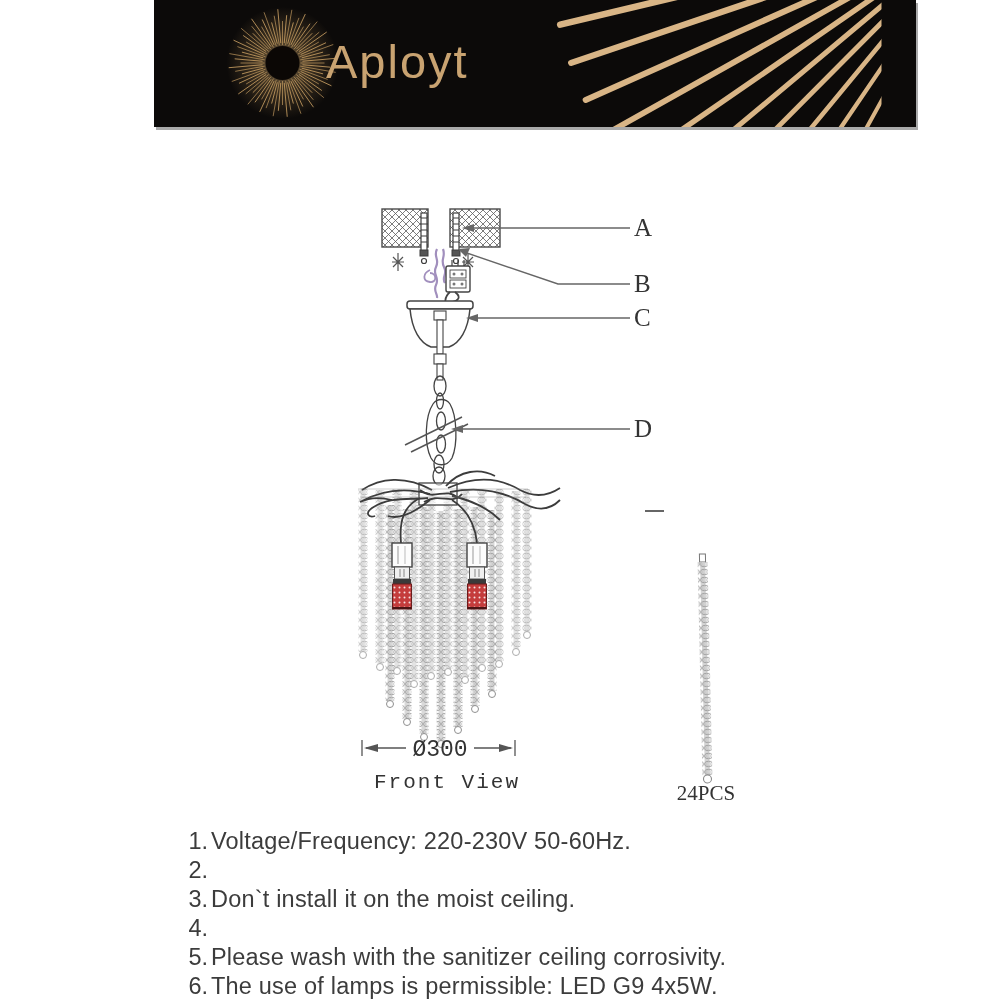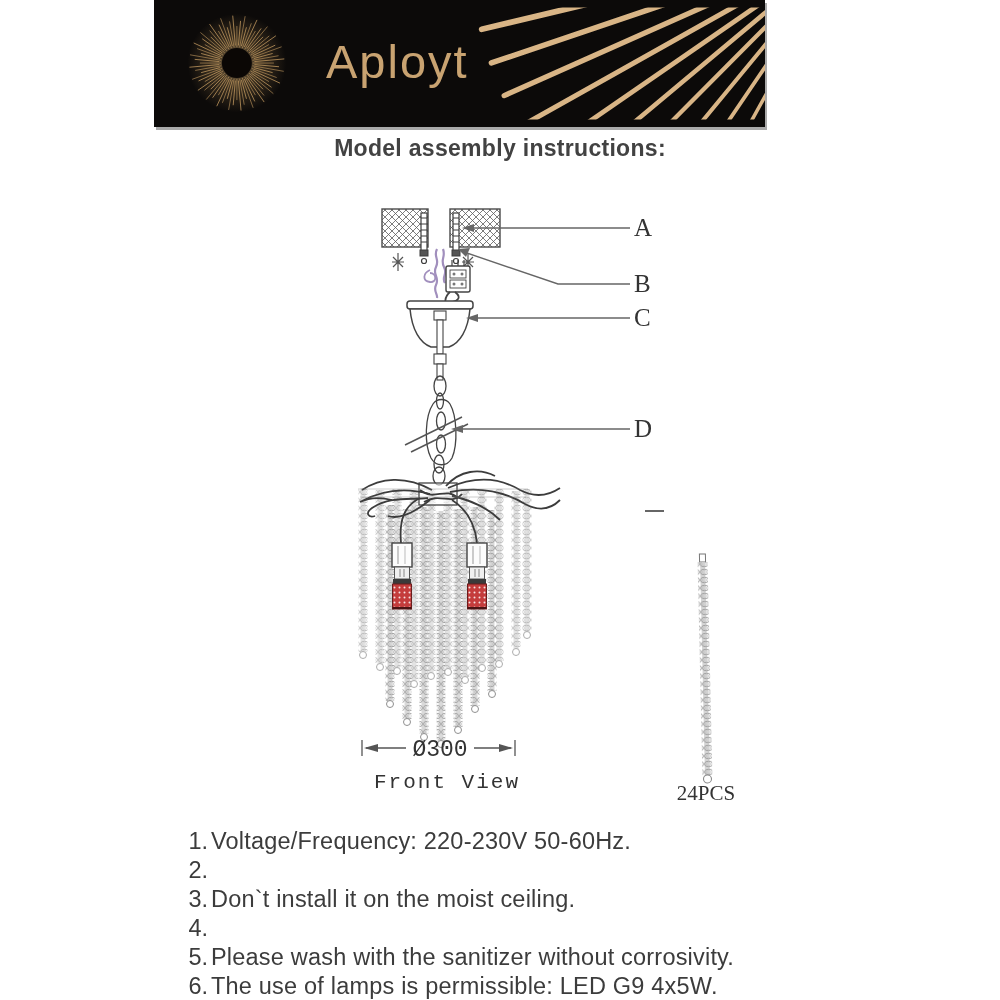--- a/index.html
+++ b/index.html
@@ -1,18 +1,18 @@
 <!DOCTYPE html>
 <html><head>
 <meta charset="utf-8">
 <style>
   html,body{margin:0;padding:0;background:#fff;}
   body{width:1000px;height:1000px;position:relative;overflow:hidden;
        font-family:"Liberation Sans",sans-serif;color:#3c3c3c;}
-  .header{position:absolute;left:154px;top:0;width:611px;height:127px;
+  .header{position:absolute;left:154px;top:0;width:762px;height:127px;
           background:#0c0a09;box-shadow:2px 3px 0 #aaa;overflow:hidden;text-align:right;}
   .hdr-svg{position:absolute;inset:0;width:100%;height:100%;}
   .brand{position:absolute;left:172px;top:50%;transform:translateY(-54%);
          font-family:"Liberation Sans",sans-serif;font-size:47px;font-weight:400;
          letter-spacing:2px;color:#c9a371;}
   .title-block{position:absolute;left:0;top:134px;width:1000px;text-align:center;
          font-size:23px;font-weight:600;color:#424242;line-height:28px;letter-spacing:.3px;}
   .diagram-svg{position:absolute;left:0;top:0;width:1000px;height:1000px;}
   .instructions{position:absolute;left:0;top:828px;width:1000px;}
   .ins-row{display:flex;align-items:baseline;height:29px;font-size:23.5px;color:#3c3c3c;}
@@ -126,21 +126,20 @@
         <line x1="716.9163633885919" y1="-42.46106855393597" x2="397.1754532136817" y2="99.89675652259419" stroke="#d9b586" stroke-width="6" stroke-linecap="round"></line>
         <line x1="714.2231777803177" y1="-49.350960753145884" x2="382.6995805692076" y2="62.86358595184089" stroke="#d9b586" stroke-width="6.28" stroke-linecap="round"></line>
         <line x1="712.1779297432483" y1="-56.460167720467396" x2="371.7063723699595" y2="24.651598502487744" stroke="#d9b586" stroke-width="6.5600000000000005" stroke-linecap="round"></line>
         <line x1="710.7981073826754" y1="-63.727901444993336" x2="364.2898271818803" y2="-14.412470266839179" stroke="#d9b586" stroke-width="6.840000000000001" stroke-linecap="round"></line>
       </g>
   </svg>
   <div class="brand">Aployt</div>
 </div>
 
 <div class="title-block">
-  <div>Model assembly instructions:</div>
 </div>
 
 <svg class="diagram-svg" viewBox="0 0 1000 1000">
   <defs>
     <pattern id="xh" patternUnits="userSpaceOnUse" width="7" height="7">
       <path d="M0,7 L7,0 M0,0 L7,7" stroke="#5c5c5c" stroke-width="0.8" fill="none"></path>
     </pattern>
     <pattern id="beads" patternUnits="userSpaceOnUse" width="9" height="8">
       <ellipse cx="4.5" cy="4" rx="4" ry="2.8" fill="none" stroke="#9a9a9a" stroke-width="0.9"></ellipse>
       <ellipse cx="4.5" cy="4" rx="2.2" ry="1.4" fill="none" stroke="#c2c2c2" stroke-width="0.7"></ellipse>
@@ -395,19 +394,19 @@
   </div>
   <div class="ins-row">
     <span class="ins-num">3.</span>
     <span class="ins-text">Don`t install it on the moist ceiling.</span>
   </div>
   <div class="ins-row">
     <span class="ins-num">4.</span>
   </div>
   <div class="ins-row">
     <span class="ins-num">5.</span>
-    <span class="ins-text">Please wash with the sanitizer without corrosivity.</span>
+    <span class="ins-text">Please wash with the sanitizer ceiling corrosivity.</span>
   </div>
   <div class="ins-row">
     <span class="ins-num">6.</span>
     <span class="ins-text">The use of lamps is permissible: LED G9 4x5W.</span>
   </div>
 </div>
 
 </body></html>

